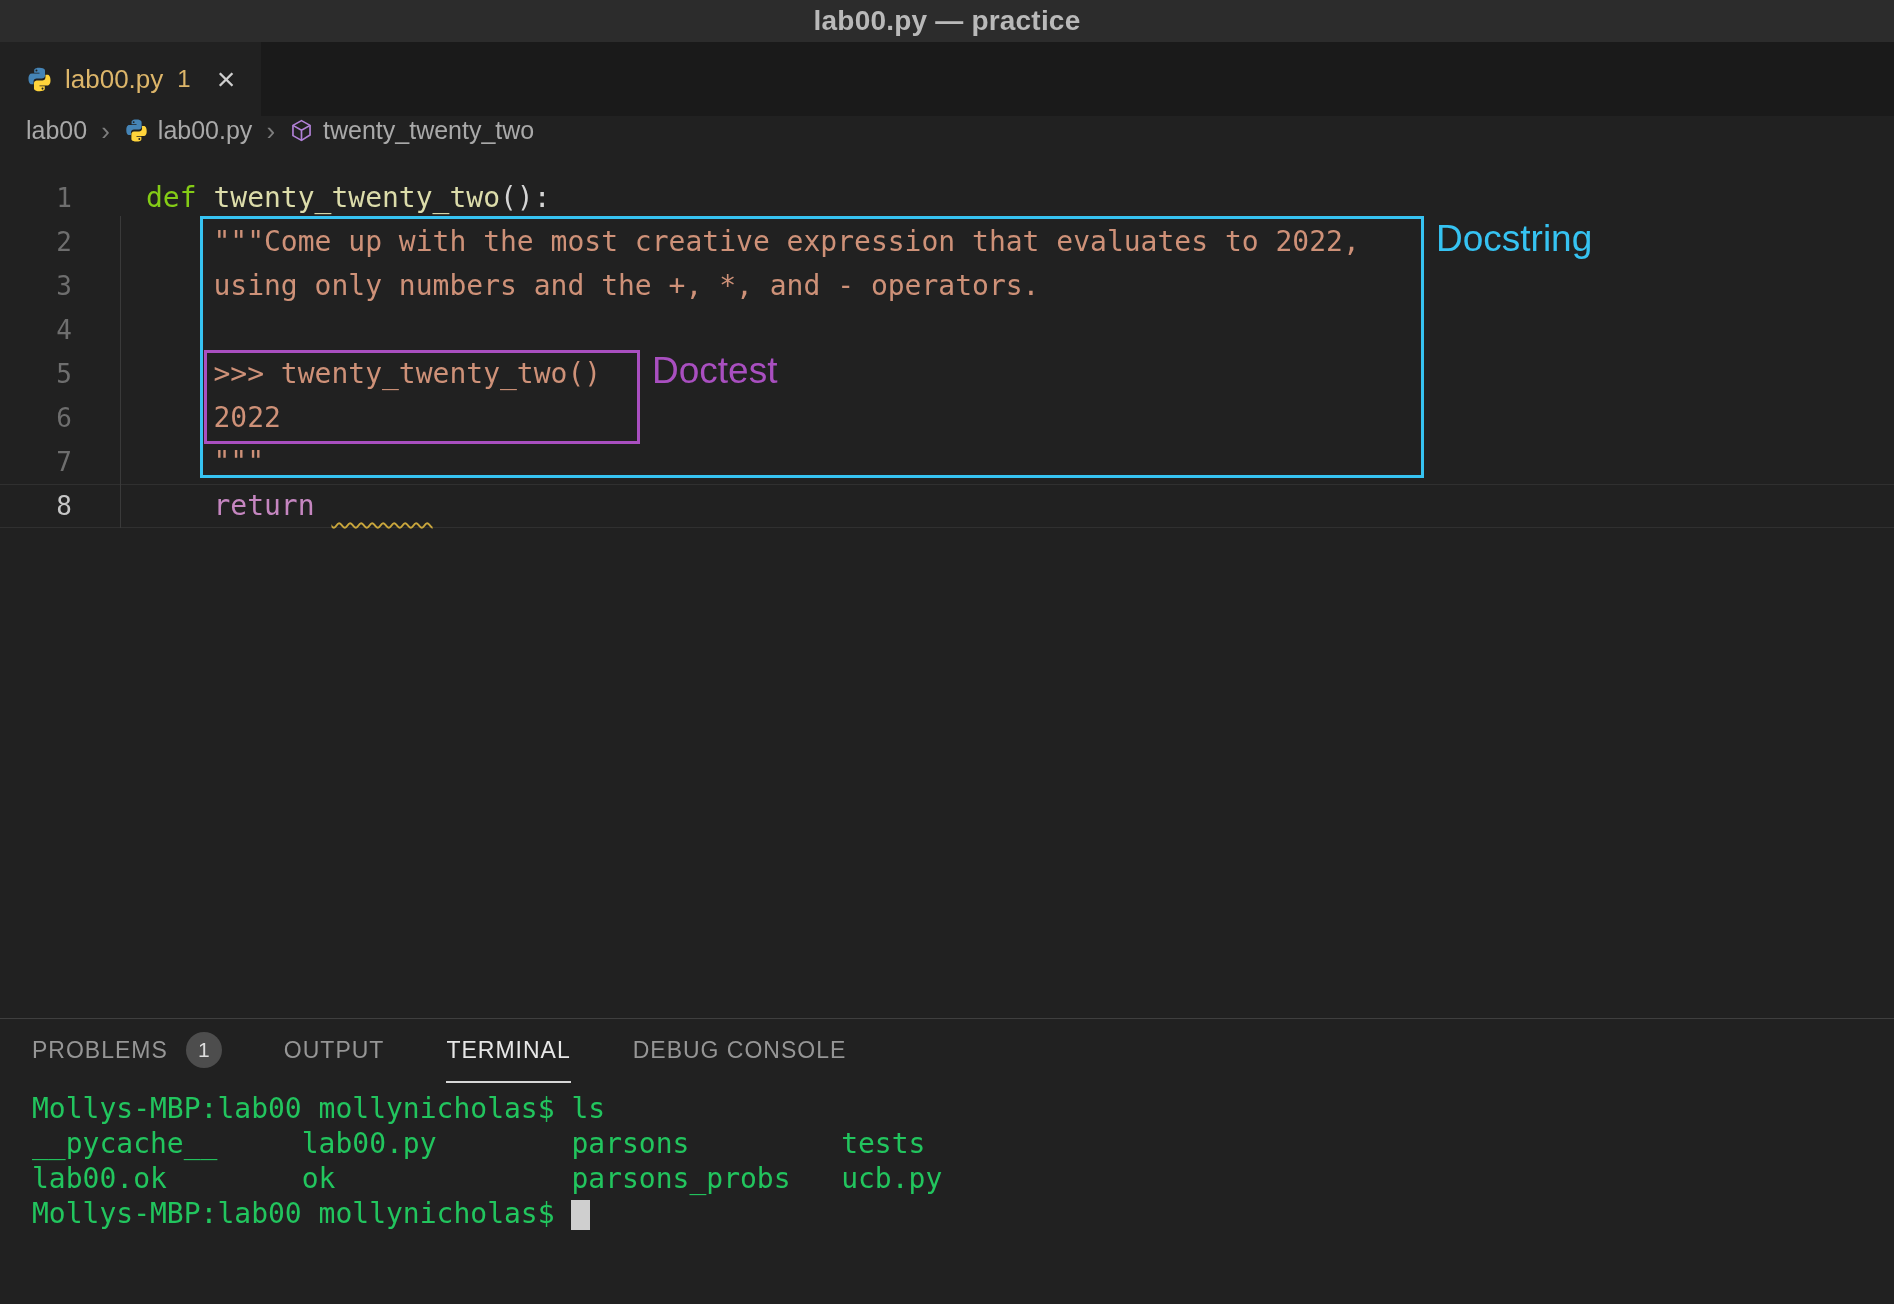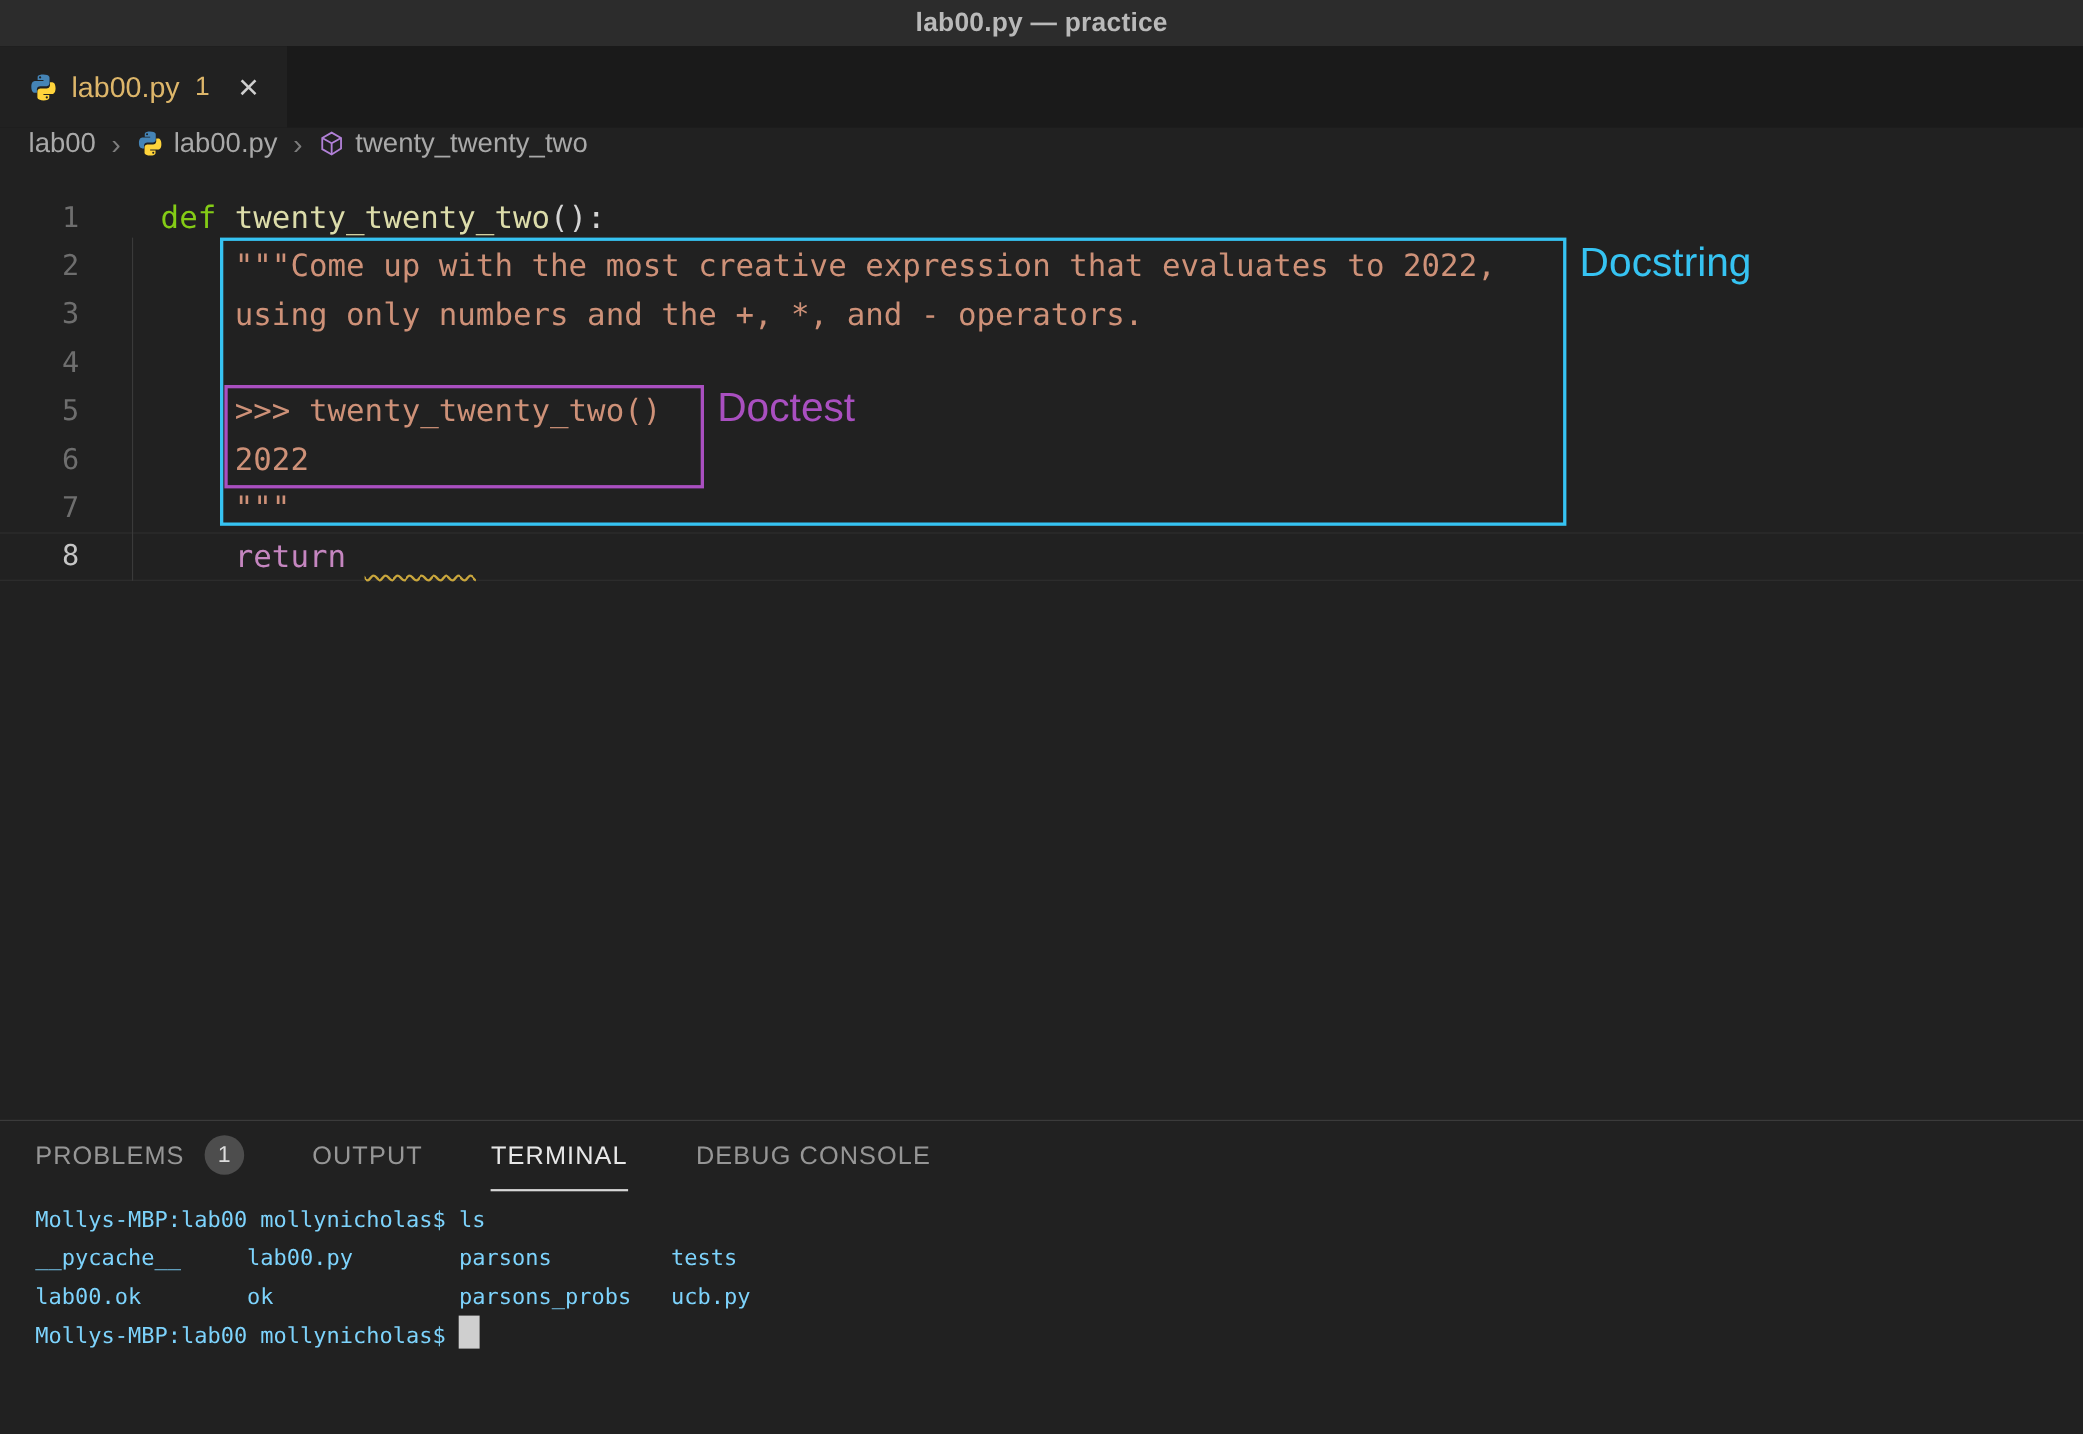--- a/index.html
+++ b/index.html
@@ -2,21 +2,21 @@
 <html><head>
 <meta charset="utf-8">
 <style>
   * { margin:0; padding:0; box-sizing:border-box; }
   html,body { width:1894px; height:1304px; overflow:hidden; }
   body { background:#212121; font-family:"Liberation Sans", sans-serif; }
 
   
   .titlebar {
     height:42px; background:#2c2c2c; display:flex; align-items:center; justify-content:center;
-    color:#b9b9b9; font-size:24px; font-weight:600; letter-spacing:0.2px;text-align:right;
+    color:#b9b9b9; font-size:28px; font-weight:600; letter-spacing:0.2px;text-align:right;
   }
 
   
   .tabstrip { height:74px; background:#1a1a1a; display:flex; align-items:stretch; }
   .tab {
     display:flex; align-items:center; gap:12px; padding:0 26px; background:#212121;
     font-size:26px; cursor:pointer;
   }
   .tab-name { color:#ddb66a; }
   .tab-badge { color:#ddb66a; font-size:24px; margin-left:2px; }
@@ -67,22 +67,22 @@
     height:64px; display:flex; align-items:stretch; padding-left:32px; gap:62px;
     font-size:23px; letter-spacing:1px; color:#969696;
   }
   .ptab { display:flex; align-items:center; gap:18px; cursor:pointer; border-bottom:2px solid transparent; }
   .ptab.active { color:#e7e7e7; border-bottom-color:#d7d7d7;justify-content:center; }
   .badge {
     width:36px; height:36px; border-radius:50%; background:#4d4d4d; color:#dddddd;
     display:flex; align-items:center; justify-content:center; font-size:21px; letter-spacing:0;
   }
   .terminal {
-    padding:8px 0 0 32px; font-family:"DejaVu Sans Mono", monospace; font-size:20px;
-    line-height:35px; color:#7dd3fc; white-space:pre;
+    padding:8px 0 0 32px; font-family:"DejaVu Sans Mono", monospace; font-size:28px;
+    line-height:35px; color:#22c55e; white-space:pre;
   }
   .cursor { display:inline-block; width:19px; height:30px; background:#cfcfcf; vertical-align:text-bottom; }
 </style>
 </head>
 <body>
 
 <div class="titlebar">
   <span>lab00.py — practice</span>
 </div>
 

